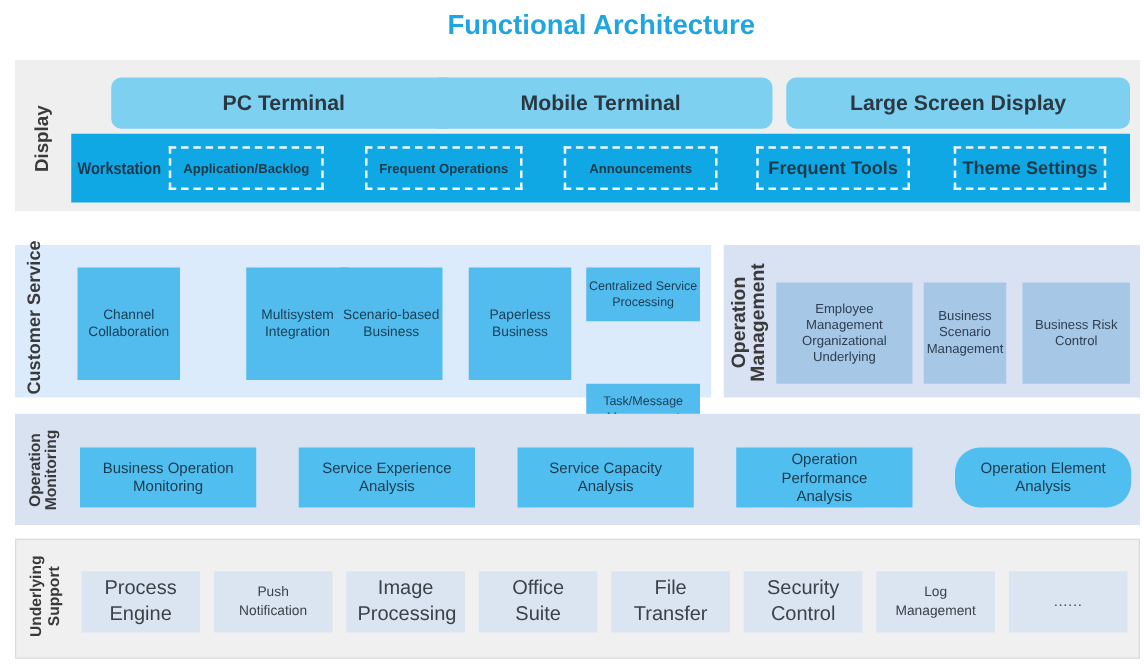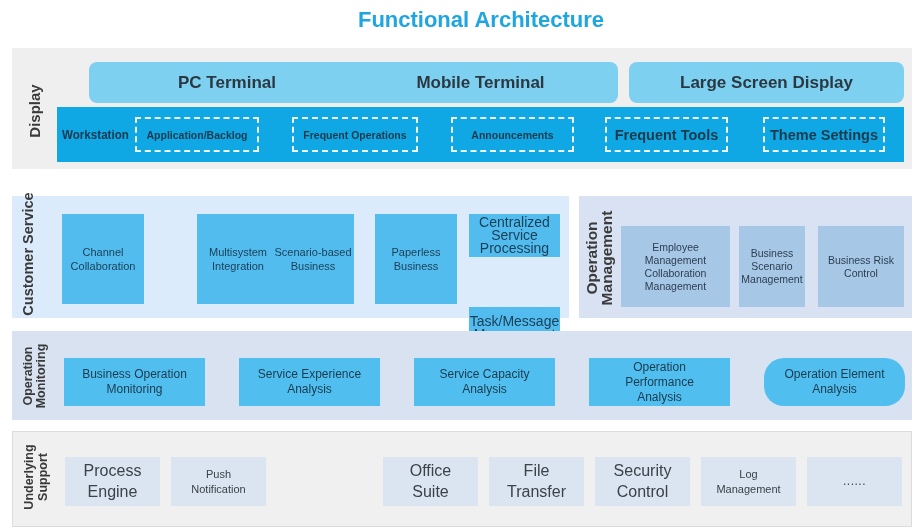--- a/index.html
+++ b/index.html
@@ -29,21 +29,21 @@
   .dashed.sm{font-size:10.5px;}
   .dashed.lg{font-size:14.5px;}
 
   
   .sec-cs{left:12px;top:196px;width:557px;height:122px;background:#dcebfb;}
   .cs-box{position:absolute;top:18px;width:82px;height:90px;background:#53bcee;
           display:flex;align-items:center;justify-content:center;text-align:center;
           font-size:11px;color:#1b4159;line-height:14px;}
   .cs-small{position:absolute;width:91px;background:#53bcee;
             display:flex;align-items:center;justify-content:center;text-align:center;
-            font-size:14px;color:#1b4159;line-height:13px;}
+            font-size:10px;color:#1b4159;line-height:13px;}
 
   
   .sec-om{left:579px;top:196px;width:333px;height:122px;background:#d9e2f3;}
   .om-box{position:absolute;top:30px;height:81px;background:#a7c7e6;
           display:flex;align-items:center;justify-content:center;text-align:center;
           font-size:10.5px;color:#2c3e50;line-height:13px;}
 
   
   .sec-mon{left:12px;top:331px;width:900px;height:89px;background:#d8e2f1;}
   .mon-box{position:absolute;top:27px;width:141px;height:48px;background:#50bfef;
@@ -94,21 +94,21 @@
     <div class="cs-box" style="left:363px;">Paperless Business</div>
     <div class="cs-small" style="left:457px;top:18px;height:43px;">Centralized Service Processing</div>
     <div class="cs-small" style="left:457px;top:67px;height:41px;margin-top:44px;">Task/Message Management</div>
   </div>
 
   <div class="section sec-om">
     <div class="vlabel" style="left:20px;top:61.5px;font-size:15.5px;line-height:15px;">
       <span class="ln">Operation</span>
       <span class="ln">Management</span>
     </div>
-    <div class="om-box" style="left:42px;width:109px;">Employee Management Collaboration Management</div>
+    <div class="om-box" style="left:42px;width:109px;">Employee Management Organizational Underlying</div>
     <div class="om-box" style="left:160px;width:66px;">Business Scenario Management</div>
     <div class="om-box" style="left:239px;width:86px;">Business Risk Control</div>
   </div>
 
   <div class="section sec-mon">
     <div class="vlabel" style="left:22.7px;top:44.5px;font-size:12.5px;line-height:13px;">
       <span class="ln">Operation</span>
       <span class="ln">Monitoring</span>
     </div>
     <div class="mon-box" style="left:52px;">
@@ -132,20 +132,23 @@
     <div class="vlabel" style="left:23px;top:45px;font-size:12.5px;line-height:14px;">
       <span class="ln">Underlying</span>
       <span class="ln">Support</span>
     </div>
     <div class="sup-box lg" style="left:52px;">
         <span class="inner">Process Engine</span>
       </div>
     <div class="sup-box sm" style="left:158px;">
         <span class="inner">Push Notification</span>
       </div>
+    <div class="sup-box lg" style="left:264px;">
+        <span class="inner">Image Processing</span>
+      </div>
     <div class="sup-box lg" style="left:370px;">
         <span class="inner">Office Suite</span>
       </div>
     <div class="sup-box lg" style="left:476px;">
         <span class="inner">File Transfer</span>
       </div>
     <div class="sup-box lg" style="left:582px;">
         <span class="inner">Security Control</span>
       </div>
     <div class="sup-box sm" style="left:688px;">

